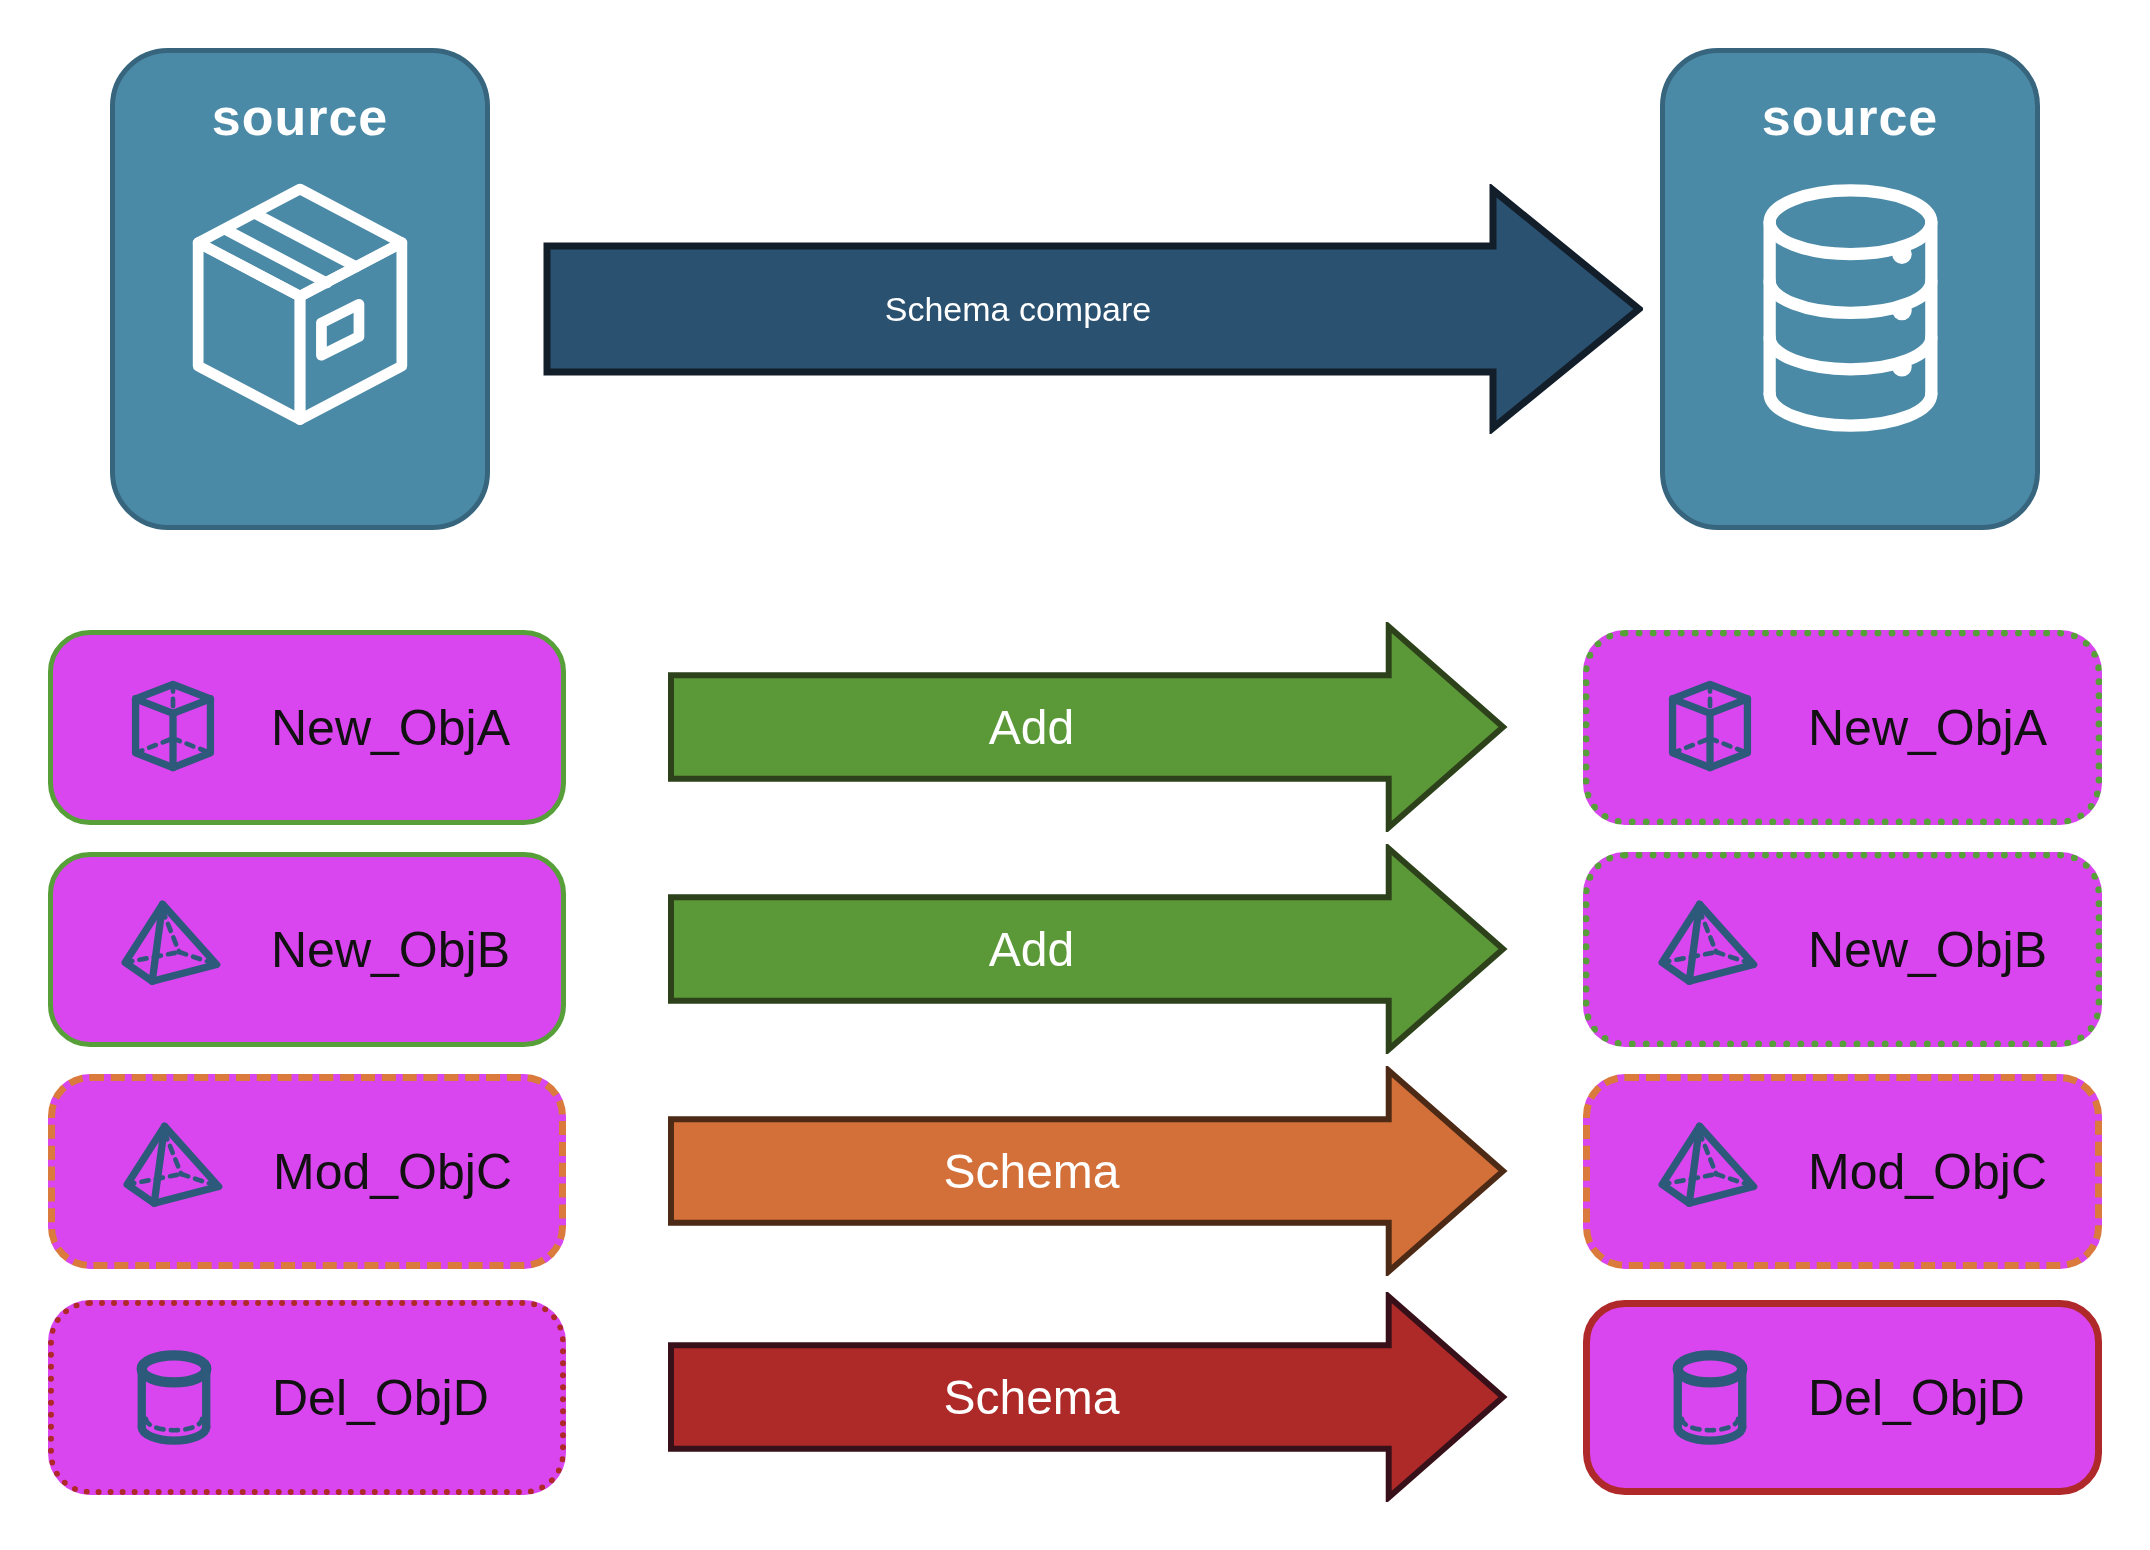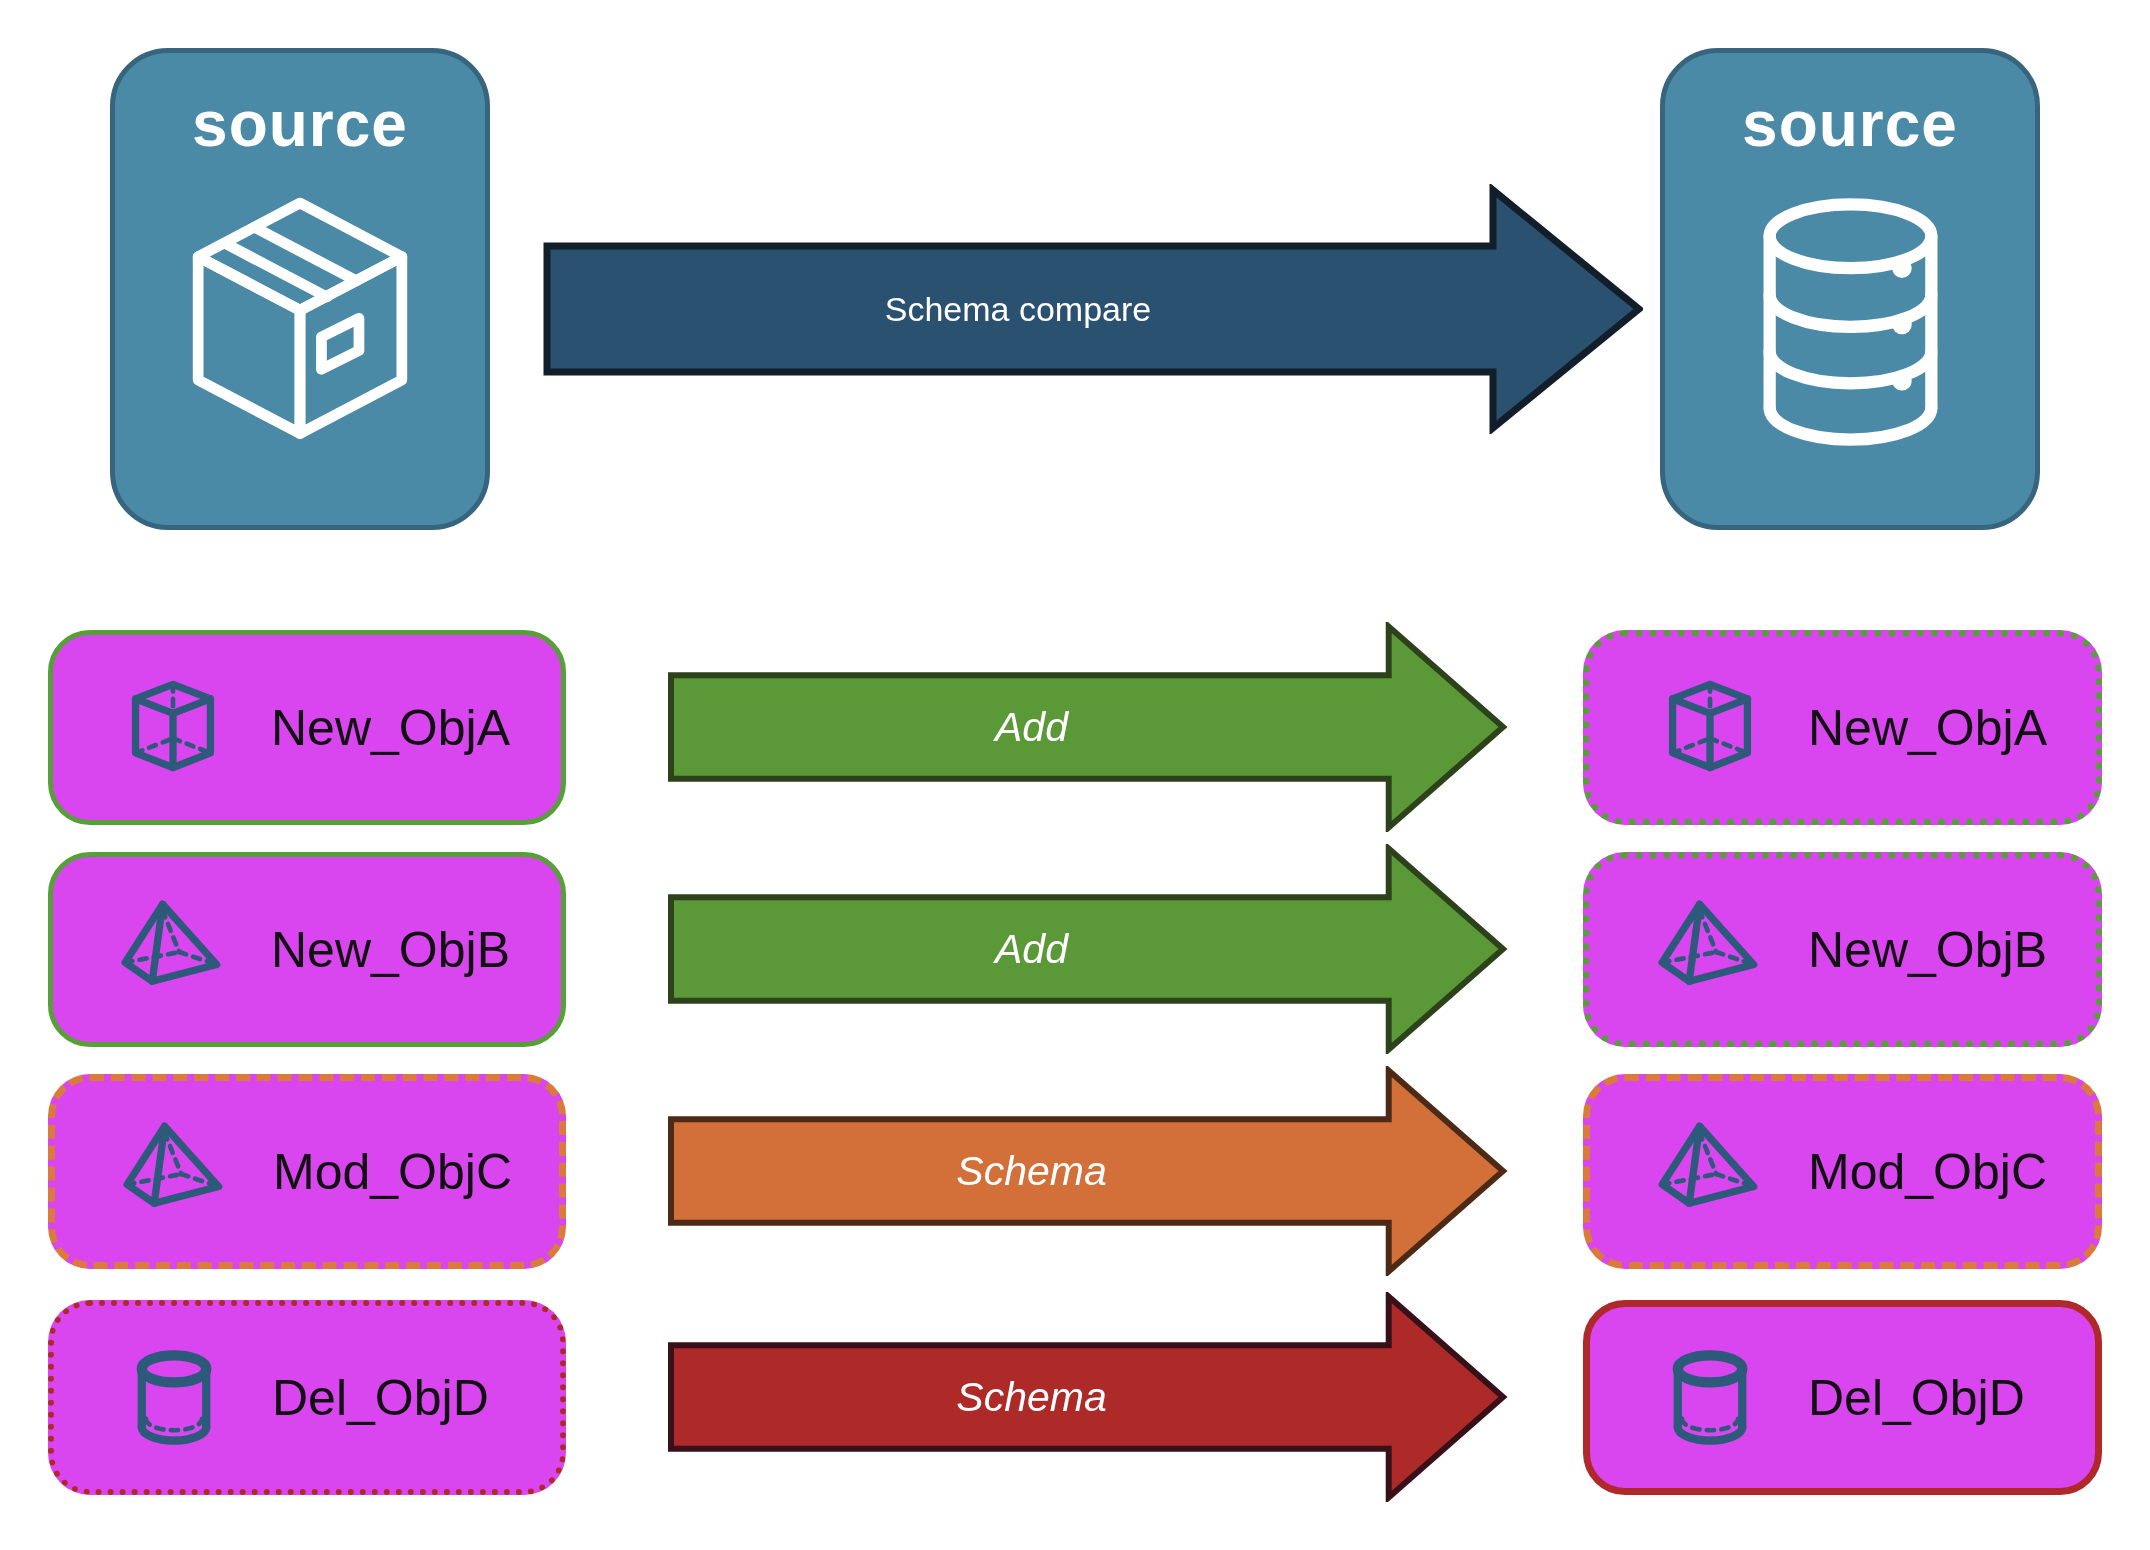--- a/index.html
+++ b/index.html
@@ -9,21 +9,21 @@
   }
   
   .node{
     position:absolute;top:48px;width:380px;height:482px;border-radius:58px;
     background:var(--node-fill,#4B8AA7);border:5px solid var(--node-border,#36657D);
     box-sizing:border-box;display:flex;flex-direction:column;align-items:center;
   }
   .node.source{left:110px;}
   .node.target{left:1660px;}
   .node-title{
-    margin-top:34px;font-size:64px;font-weight:bold;color:#ffffff;letter-spacing:1px;
+    margin-top:34px;font-size:52px;font-weight:bold;color:#ffffff;letter-spacing:1px;
   }
   .node-icon{margin-top:26px;}
   .node-icon .st{fill:none;stroke:#ffffff;stroke-width:4;stroke-linejoin:round;stroke-linecap:round;}
   .node-icon .st5{fill:none;stroke:#ffffff;stroke-width:5;stroke-linejoin:round;stroke-linecap:round;}
   .node-icon .dot{fill:#ffffff;stroke:none;}
   
   .big-arrow{position:absolute;left:543px;top:184px;width:1100px;height:250px;}
   .big-arrow polygon{fill:var(--navy-fill,#2B5170);stroke:var(--navy-border,#131E2B);stroke-width:7;}
   .big-arrow .arrow-label{
     position:absolute;left:0;top:62px;width:950px;height:126px;
@@ -46,21 +46,21 @@
   .obj-label{font-size:50px;color:var(--label-text,#111111);}
   .obj-icon .sl{fill:none;stroke:var(--icon-blue,#2D5A7A);stroke-width:7;stroke-linejoin:round;stroke-linecap:round;}
   .obj-icon .sl9{fill:none;stroke:var(--icon-blue,#2D5A7A);stroke-width:10;stroke-linejoin:round;stroke-linecap:round;}
   .obj-icon .sl8{fill:none;stroke:var(--icon-blue,#2D5A7A);stroke-width:8;stroke-linejoin:round;stroke-linecap:round;}
   .obj-icon .dsh{fill:none;stroke:var(--icon-blue,#2D5A7A);stroke-width:4.5;stroke-dasharray:7 7;stroke-linecap:round;}
   
   .action-arrow{position:absolute;left:668px;top:-8px;width:840px;height:210px;}
   .action-arrow .arrow-label{
     position:absolute;left:0;top:52px;width:727px;height:106px;
     display:flex;align-items:center;justify-content:center;
-    color:var(--arrow-text,#ffffff);font-size:41px;font-style:italic;
+    color:var(--arrow-text,#ffffff);font-size:48px;
   }
   .arrow-add polygon{fill:var(--green-fill,#5B9938);stroke:var(--green-border,#2D421A);stroke-width:6;}
   .arrow-update polygon{fill:var(--orange-fill,#D3703A);stroke:var(--orange-border,#4C2A15);stroke-width:6;}
   .arrow-delete polygon{fill:var(--red-fill,#AD2A28);stroke:var(--red-border,#38101A);stroke-width:6;}
 </style>
 </head>
 <body>
 
 <div id="canvas">
 

